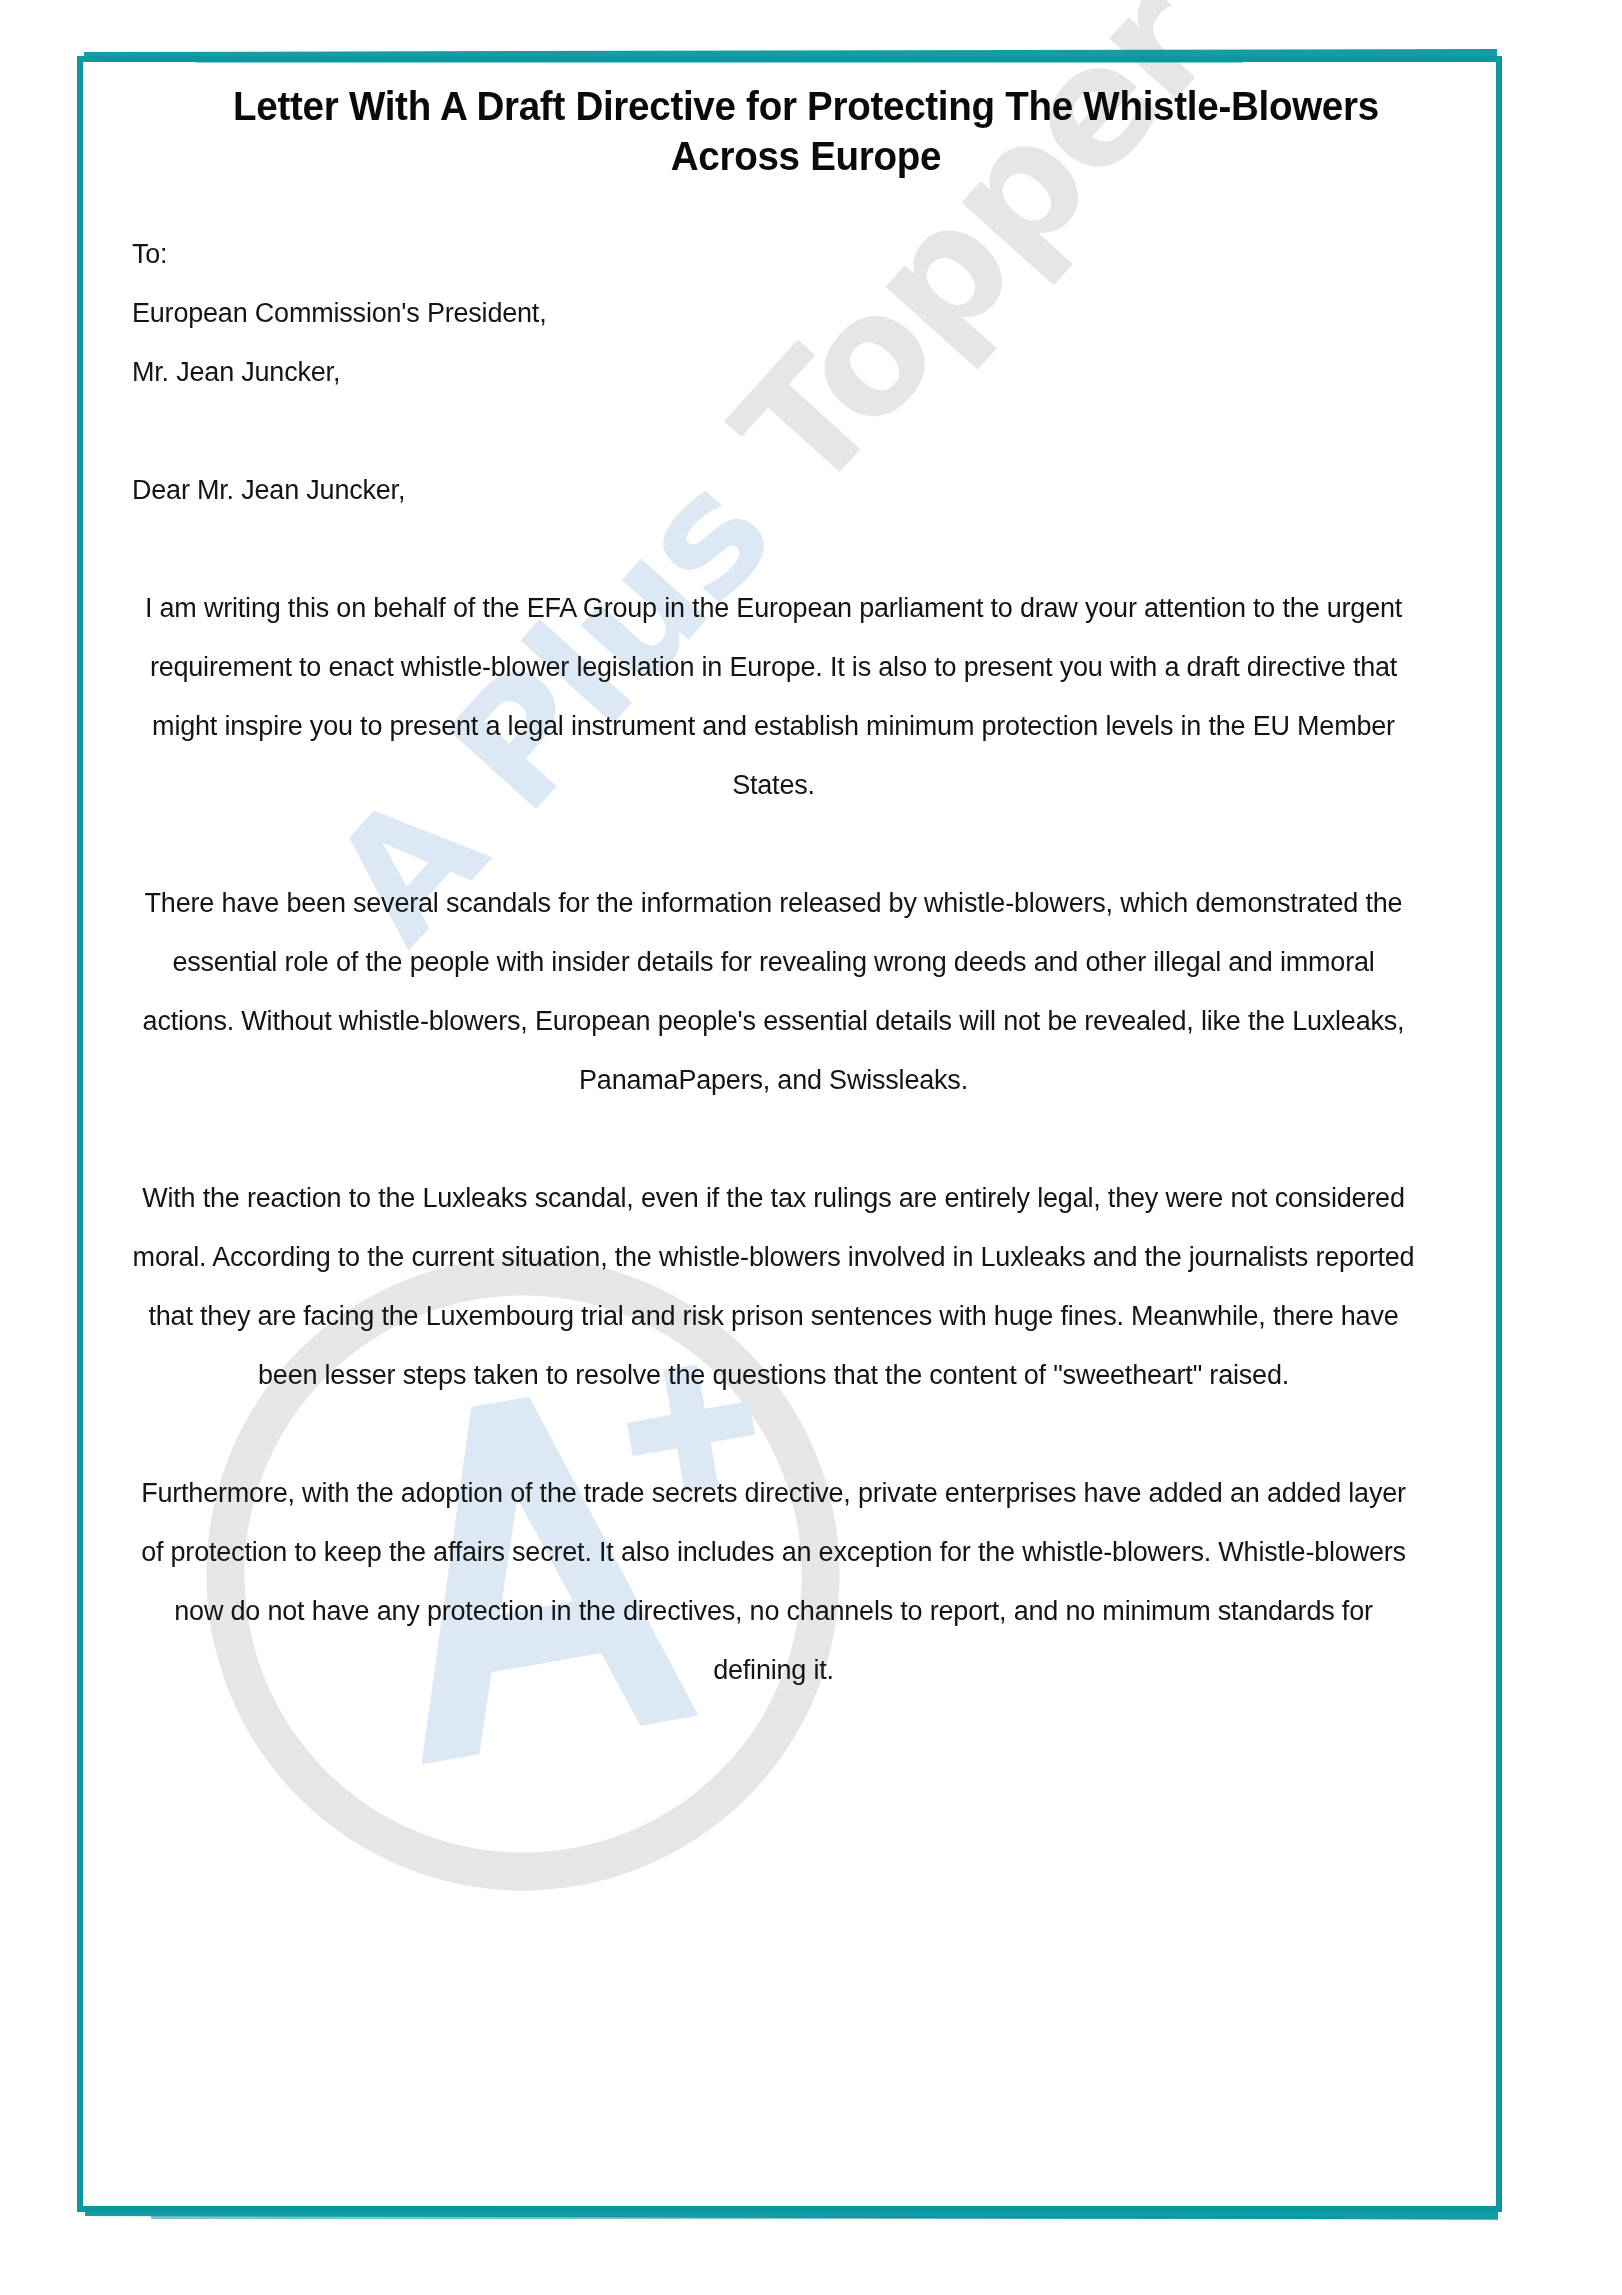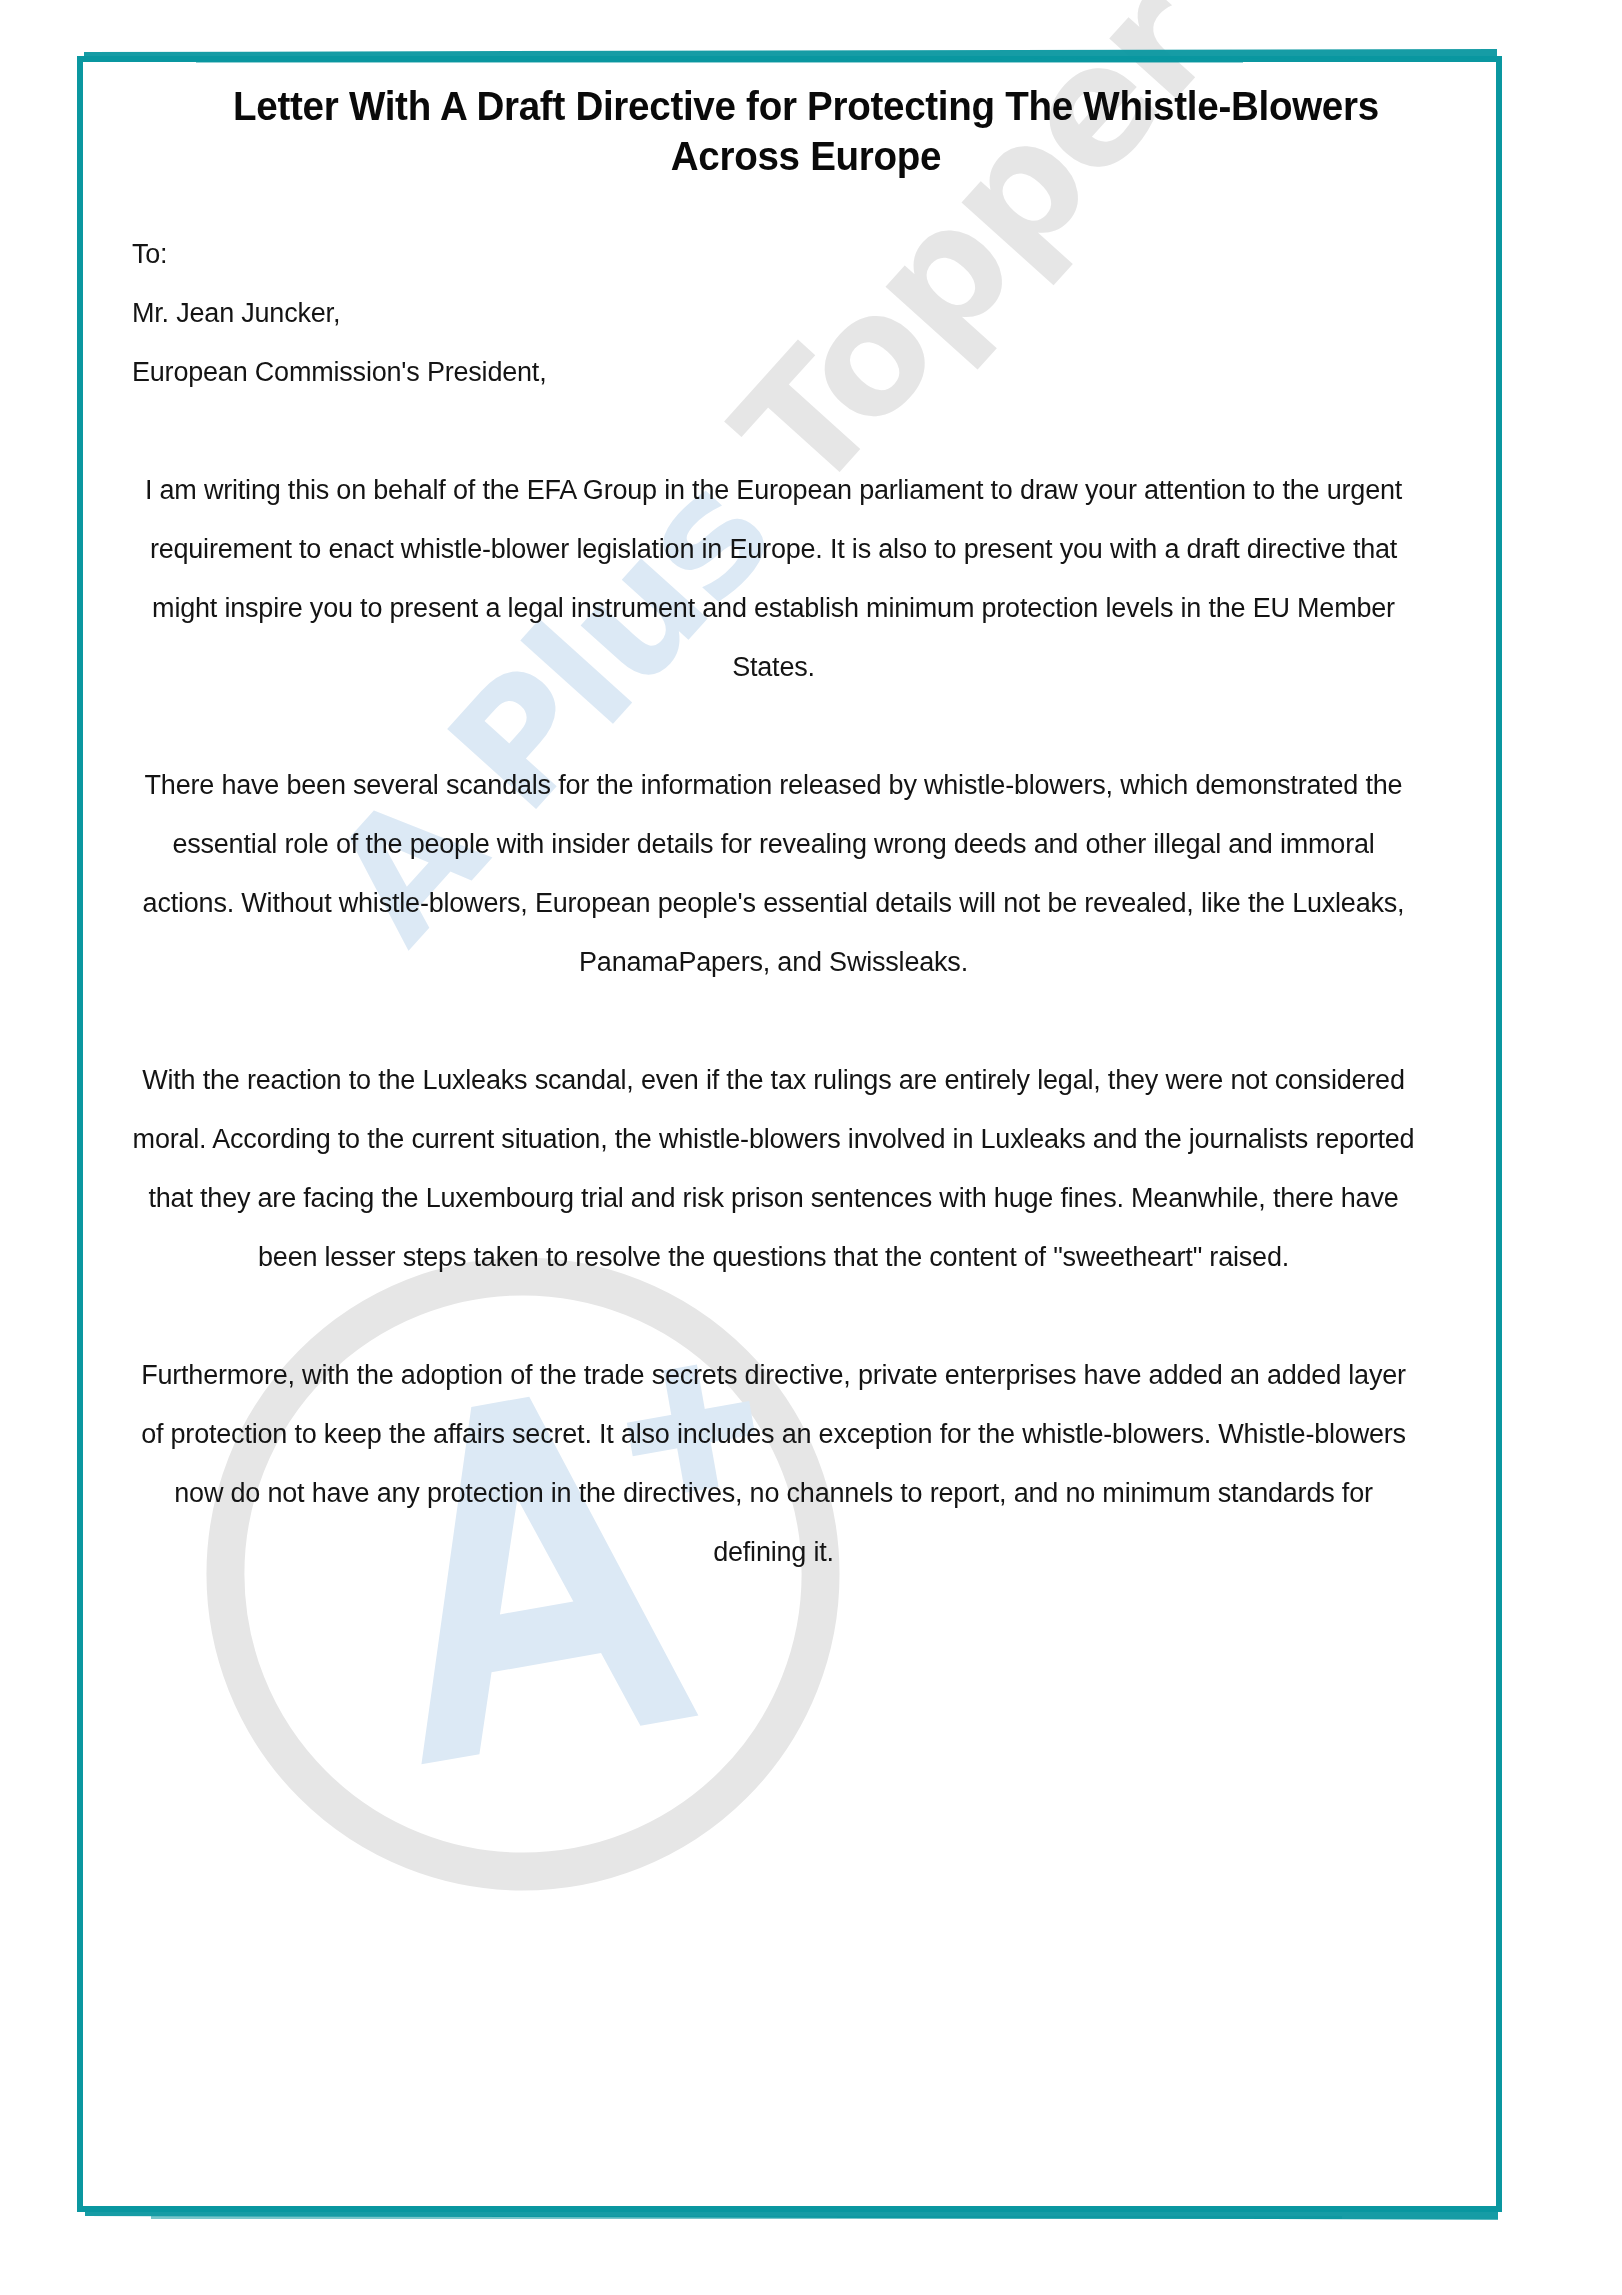--- a/index.html
+++ b/index.html
@@ -173,25 +173,28 @@
   <div class="frame-edge bottom-b"></div>
 
   <div class="content">
 
     <h1 class="doc-title">Letter With A Draft Directive for Protecting The Whistle-Blowers Across Europe</h1>
 
     <div class="letter-body">
 
       <div class="lb-block">
         <span class="lb-line">To:</span>
+        <span class="lb-line">European Commission's President,</span>
         <span class="lb-line">Mr. Jean Juncker,</span>
-        <span class="lb-line">European Commission's President,</span>
       </div>
 
 
+      <div class="lb-block">
+        <span class="lb-line">Dear Mr. Jean Juncker,</span>
+      </div>
 
       <p class="lb-block lb-para">I am writing this on behalf of the EFA Group in the European parliament to draw your attention to the urgent requirement to enact whistle-blower legislation in Europe. It is also to present you with a draft directive that might inspire you to present a legal instrument and establish minimum protection levels in the EU Member States.</p>
       <p class="lb-block lb-para">There have been several scandals for the information released by whistle-blowers, which demonstrated the essential role of the people with insider details for revealing wrong deeds and other illegal and immoral actions. Without whistle-blowers, European people's essential details will not be revealed, like the Luxleaks, PanamaPapers, and Swissleaks.</p>
       <p class="lb-block lb-para">With the reaction to the Luxleaks scandal, even if the tax rulings are entirely legal, they were not considered moral. According to the current situation, the whistle-blowers involved in Luxleaks and the journalists reported that they are facing the Luxembourg trial and risk prison sentences with huge fines. Meanwhile, there have been lesser steps taken to resolve the questions that the content of "sweetheart" raised.</p>
       <p class="lb-block lb-para">Furthermore, with the adoption of the trade secrets directive, private enterprises have added an added layer of protection to keep the affairs secret. It also includes an exception for the whistle-blowers. Whistle-blowers now do not have any protection in the directives, no channels to report, and no minimum standards for defining it.</p>
 
 
     </div>
   </div>
 

